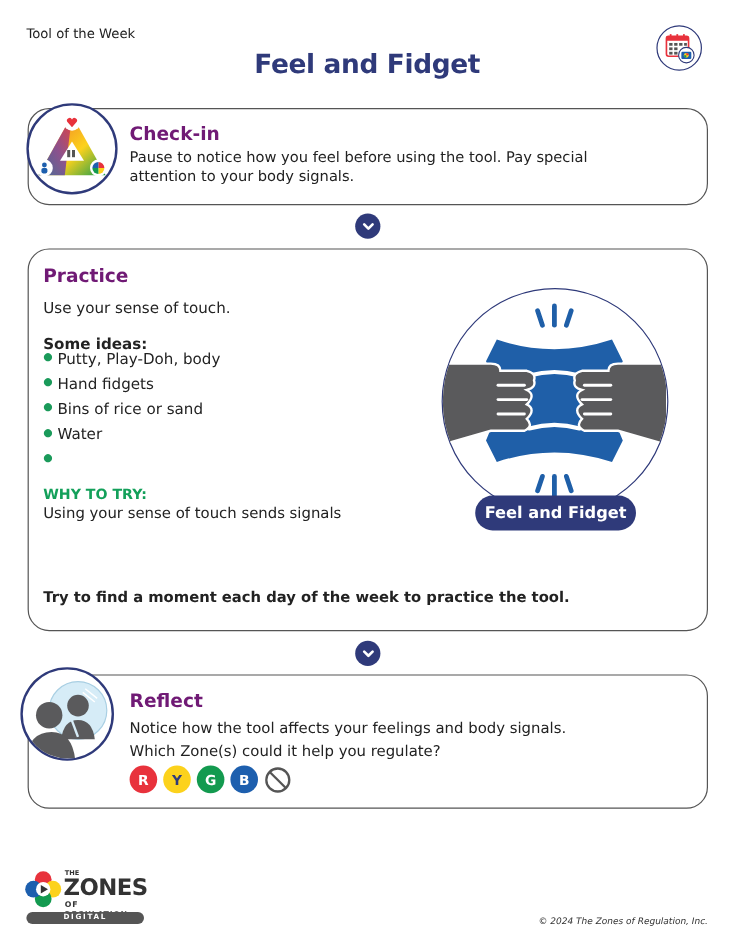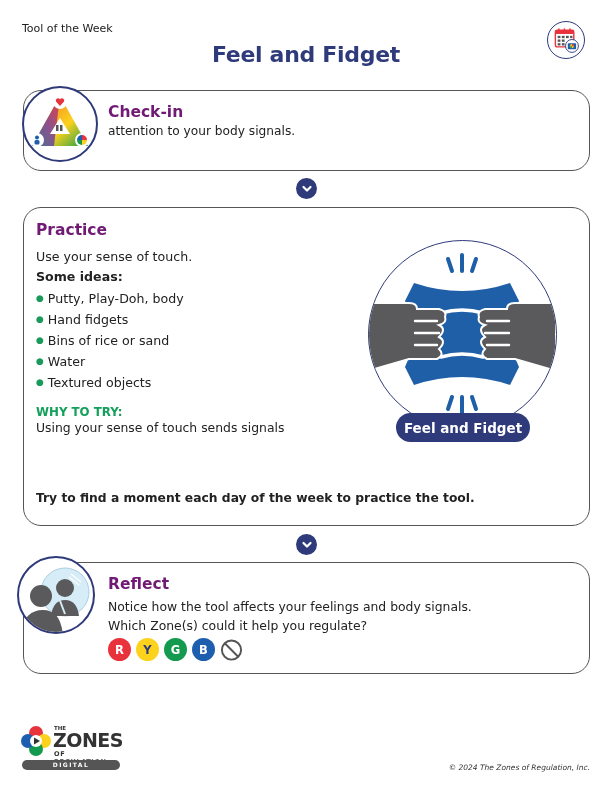--- a/index.html
+++ b/index.html
@@ -105,53 +105,53 @@
       <rect x="10.5" y="52" width="5" height="4.5" rx="1.5" fill="#1d5fae"></rect>
     <circle cx="58" cy="52" r="7" fill="#fff"></circle>
     <path d="M58 52 L58 47 A5 5 0 0 1 63 52Z" fill="#e8323c"></path>
     <path d="M58 52 L63 52 A5 5 0 0 1 58 57Z" fill="#fcd21c"></path>
     <path d="M58 52 L58 57 A5 5 0 0 1 53 52Z" fill="#139a4f"></path>
     <path d="M58 52 L53 52 A5 5 0 0 1 58 47Z" fill="#1d5fae"></path>
   </svg>
 </div>
 <div class="abs section-title" style="left:108px; top:103px;">Check-in</div>
 <div class="abs body-text" style="left:108px; top:123px; width:470px;">
+  <div>Pause to notice how you feel before using the tool. Pay special</div>
   <div>attention to your body signals.</div>
 </div>
 
 <div class="abs chev chev1">
   <svg width="12" height="12" viewBox="0 0 12 12">
       <path d="M2.5 4 L6 7.5 L9.5 4" fill="none" stroke="#fff" stroke-width="2.2" stroke-linecap="round" stroke-linejoin="round"></path>
     </svg>
 </div>
 
 <div class="abs card card2"></div>
 <div class="abs section-title" style="left:36px; top:221px;">Practice</div>
 <div class="abs body-text" style="left:36px; top:249px; font-size:12.6px;">Use your sense of touch.</div>
-<div class="abs" style="left:36px; top:269px; font-size:12.6px; font-weight:bold; color:#222;">Some ideas:</div>
+<div class="abs" style="left:36px; top:279px; font-size:12.6px; font-weight:bold; color:#222;">Some ideas:</div>
 <ul class="abs ideas-list" style="left:36px; top:288px;">
   <li>
       <span class="bullet">●</span>
       <span>Putty, Play-Doh, body</span>
     </li>
   <li>
       <span class="bullet">●</span>
       <span>Hand fidgets</span>
     </li>
   <li>
       <span class="bullet">●</span>
       <span>Bins of rice or sand</span>
     </li>
   <li>
       <span class="bullet">●</span>
       <span>Water</span>
     </li>
   <li>
       <span class="bullet">●</span>
-      <span>Textured objects</span>
     </li>
 </ul>
 <div class="abs why-label" style="left:36px; top:405px;">WHY TO TRY:</div>
 <div class="abs body-text" style="left:36px; top:420px; font-size:12.4px;">
   <div>Using your sense of touch sends signals</div>
 </div>
 <div class="abs tip" style="left:36px; top:491px;">Try to find a moment each day of the week to practice the tool.</div>
 
 <div class="abs big-circle">
   <svg width="186" height="186" viewBox="0 0 186 186">

